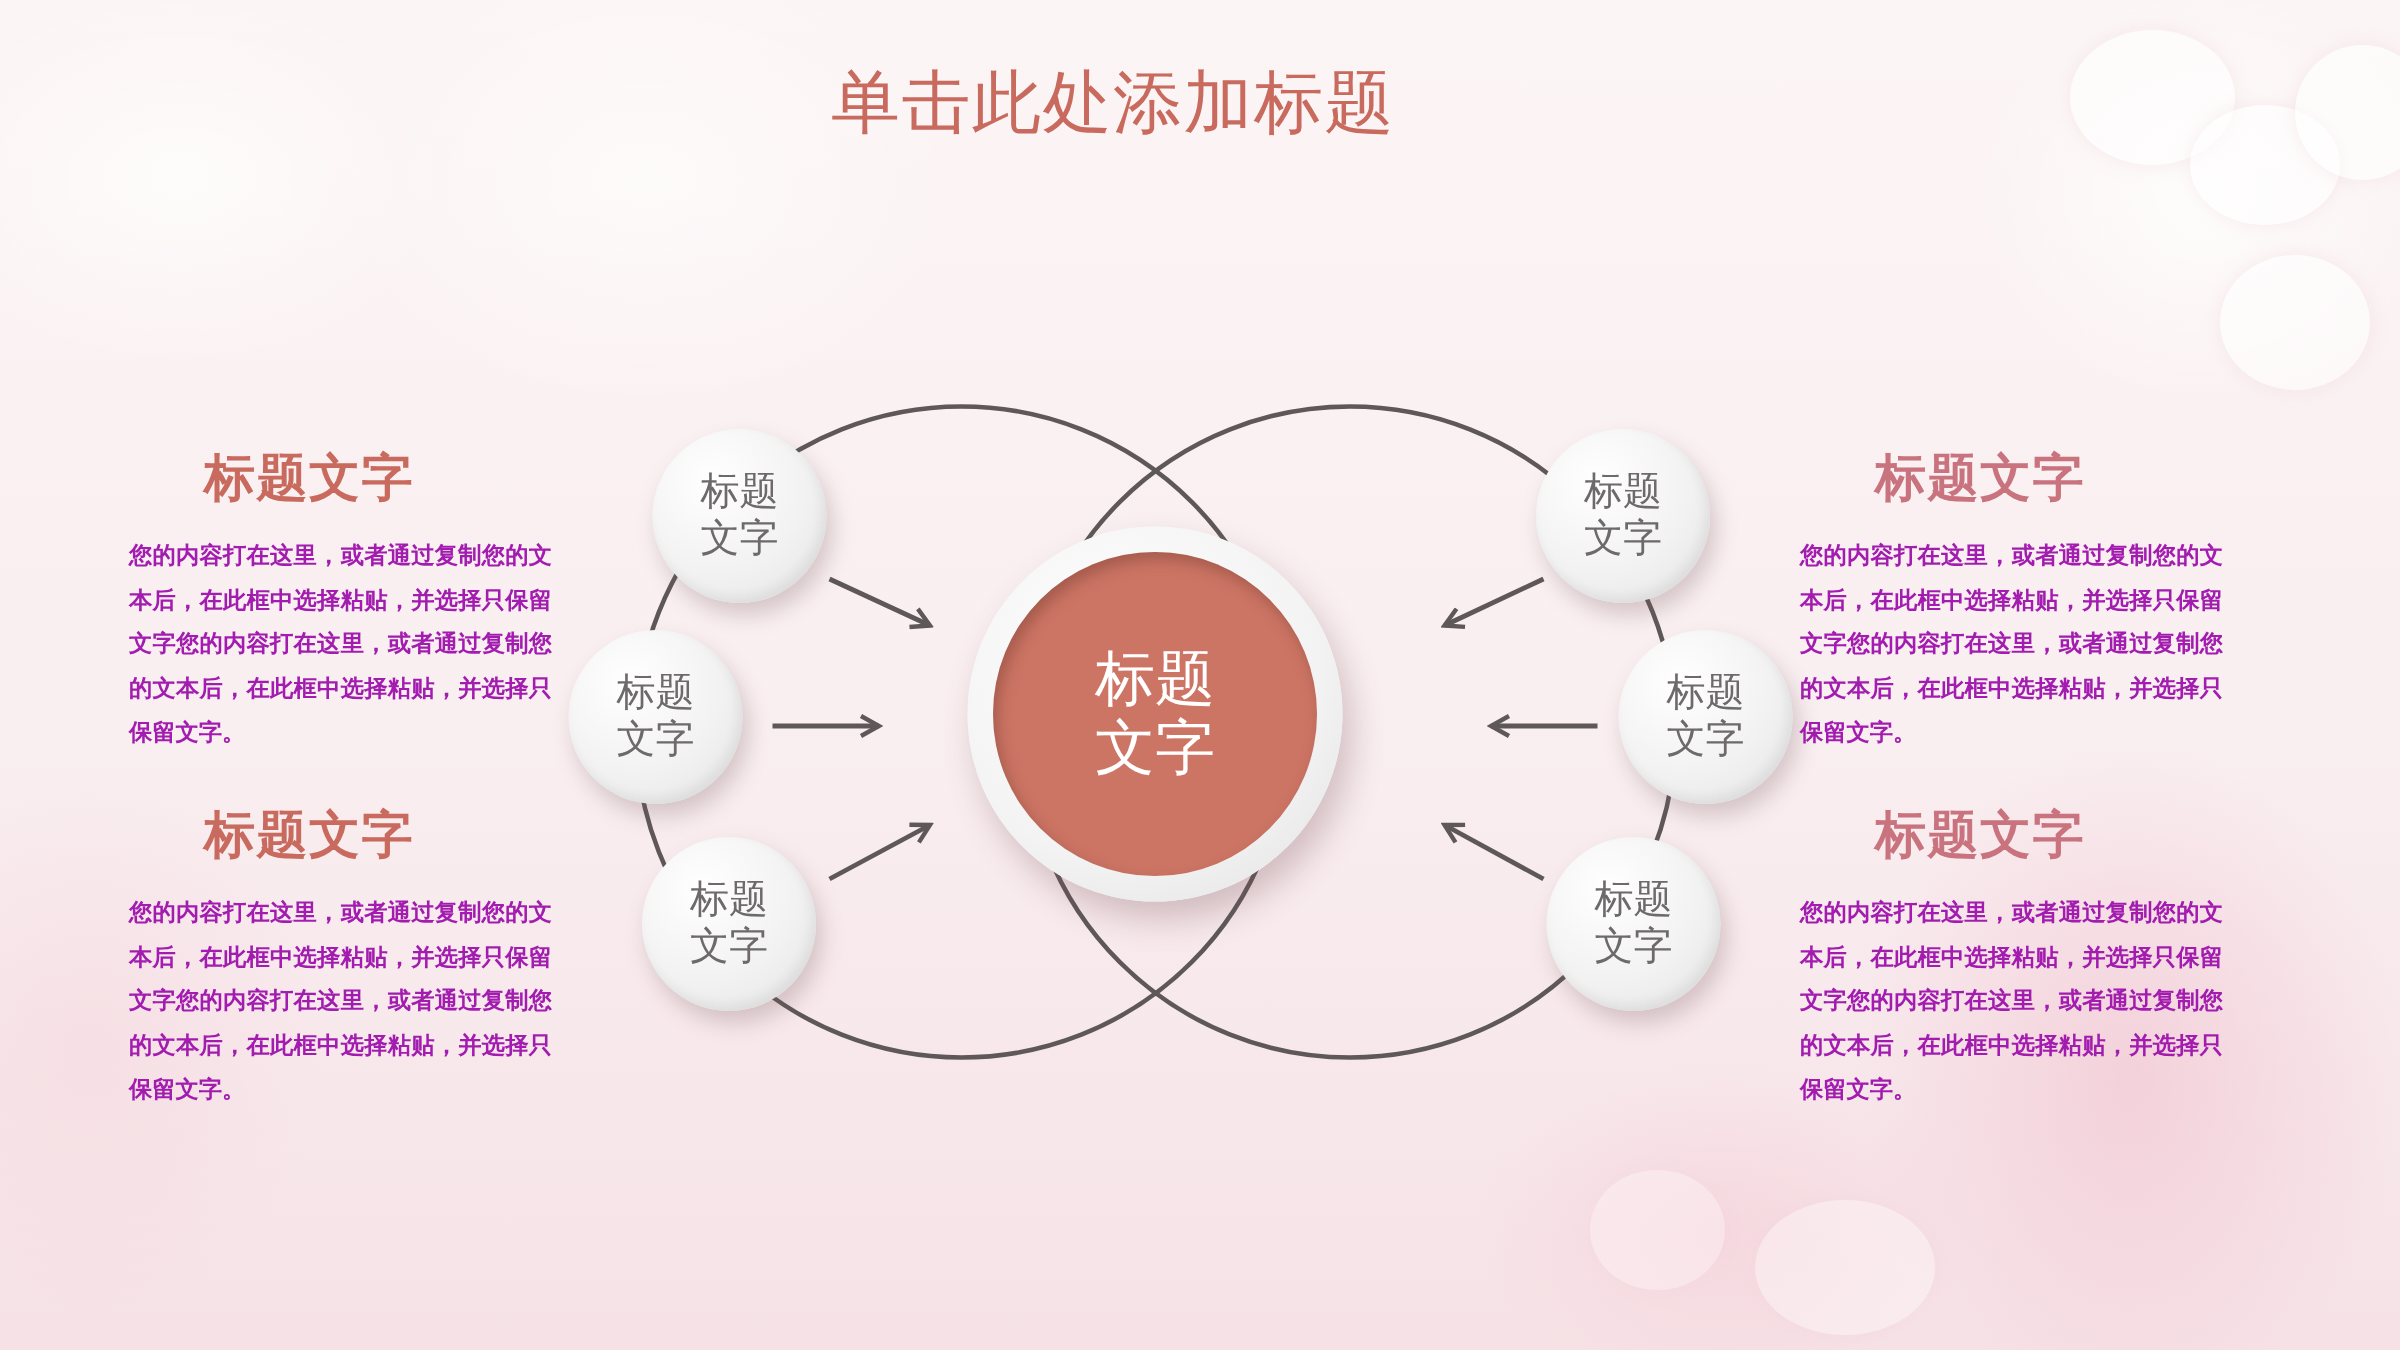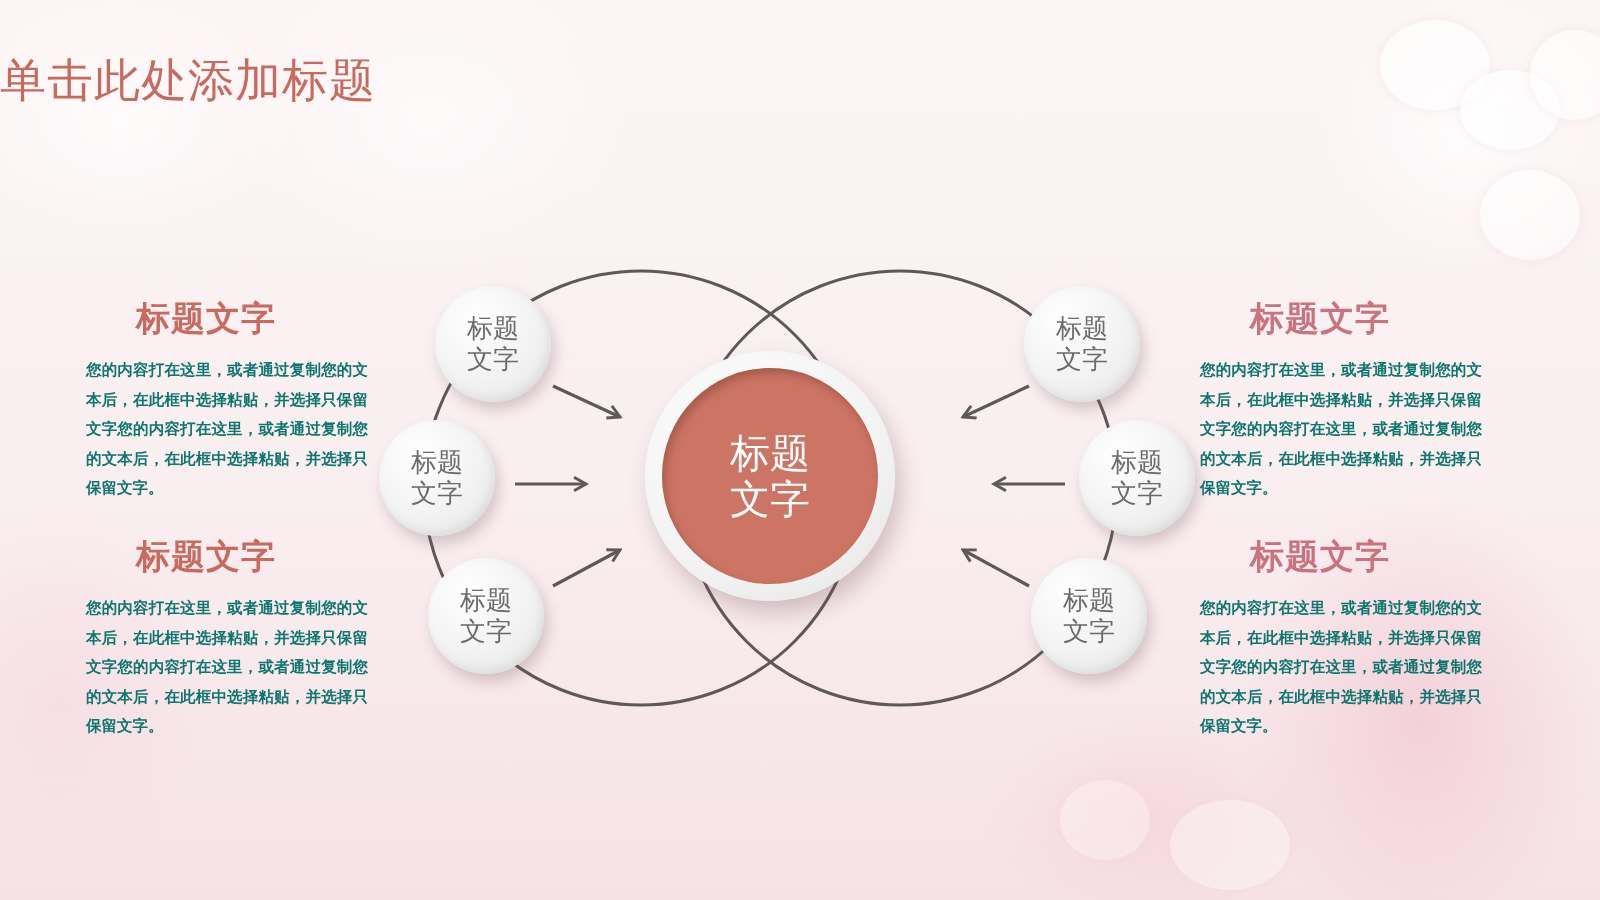--- a/index.html
+++ b/index.html
@@ -18,29 +18,29 @@
       radial-gradient(ellipse 240px 160px at 1150px 820px, rgba(245,205,215,0.5), rgba(245,205,215,0) 70%),
       radial-gradient(ellipse 220px 260px at 60px 700px, rgba(245,215,222,0.5), rgba(245,215,222,0) 70%),
       linear-gradient(180deg, #fcf5f5 0%, #f9eef0 55%, #f6e2e6 100%);
   }
   .petal {
     position: absolute; border-radius: 50%;
     background: rgba(255,255,255,0.55);
     box-shadow: 0 0 12px rgba(230,190,200,0.25);
   }
   .title {
-    position: absolute; left: 0; width: 1484px; top: 50px;
-    font-size: 46px; color: #c96a5e; letter-spacing: 1px;
+    position: absolute; left: 0; width: 1484px; top: 38px;
+    text-align: center; font-size: 46px; color: #c96a5e; letter-spacing: 1px;
   }
   .textblock { position: absolute; width: 300px; font-weight: bold; }
   .textblock .h {
     font-size: 34px; text-align: center; margin-bottom: 14px; letter-spacing: 1px;
   }
   .textblock .p {
-    font-size: 15.5px; line-height: 29.5px; color: #0f766e;
+    font-size: 15.5px; line-height: 29.5px; color: #a21caf;
     text-align: justify;
   }
   .tb-left .h { color: #c96a5e; width: 240px; }
   .tb-right .h { color: #c9737e; width: 240px; }
   svg.diagram { position: absolute; left: 0; top: 0; }
   .node {
     position: absolute; width: 116px; height: 116px; border-radius: 50%;
     background: radial-gradient(circle at 35% 30%, #ffffff 0%, #f2f2f2 55%, #e3e3e3 100%);
     box-shadow: 4px 8px 14px rgba(120,90,95,0.28), inset -3px -4px 8px rgba(0,0,0,0.06);
     display: flex; align-items: center; justify-content: center; flex-direction: column;

